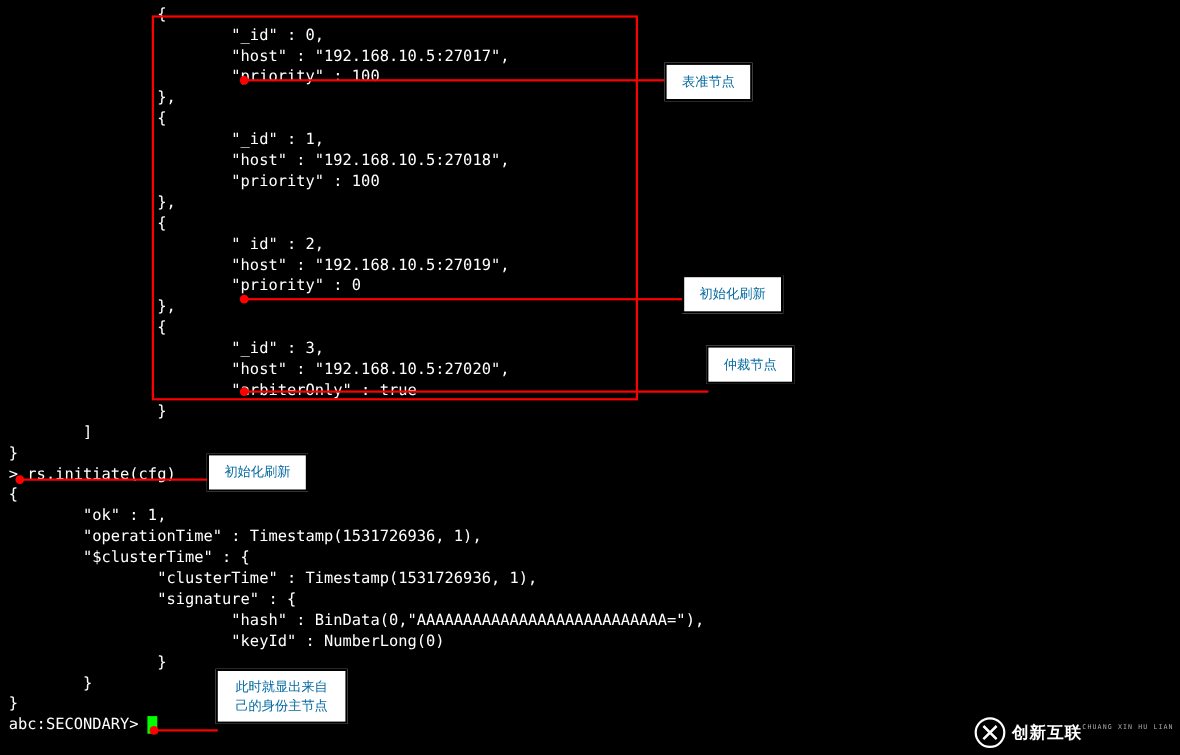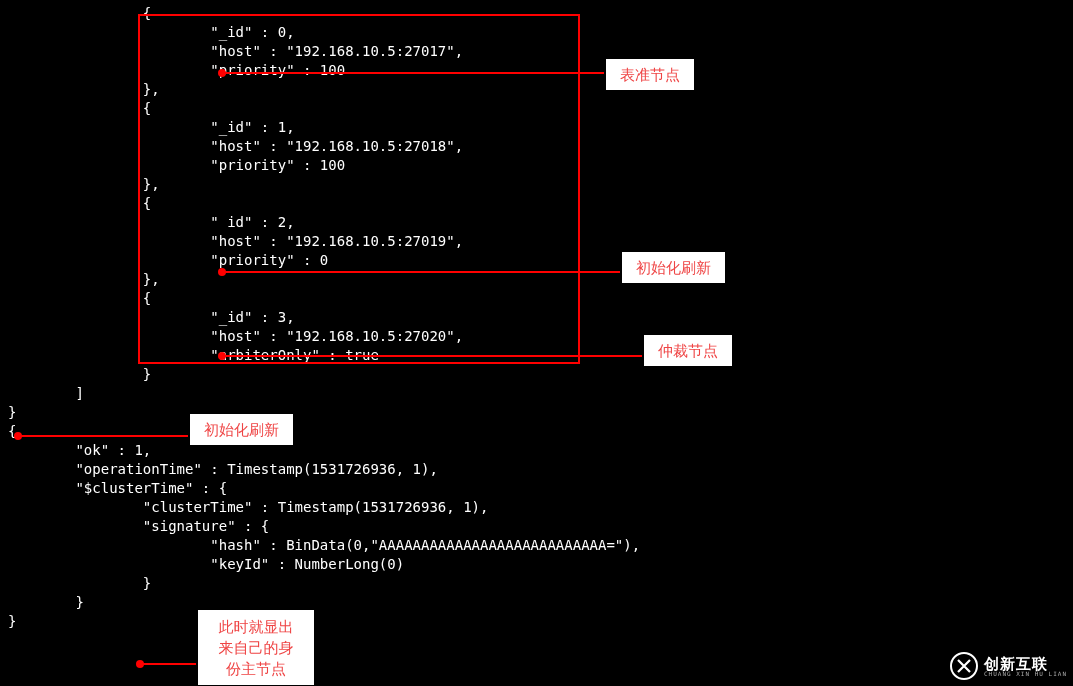--- a/index.html
+++ b/index.html
@@ -30,24 +30,24 @@
     }
     .red-box-main {
       left: 138px;
       top: 14px;
       width: 442px;
       height: 350px;
     }
     .annotation {
       position: absolute;
       background: #fff;
-      color: #ef4444;
+      color: #0369a1;
       border: 2px solid #000;
       padding: 6px 14px;
-      font-size: 15px;
+      font-size: 12px;
       font-family: "Microsoft YaHei", sans-serif;
       white-space: nowrap;
     }
     .annotation-multi {
       white-space: normal;
       text-align: center;
       line-height: 1.4;
     }
     .connector-line {
       position: absolute;
@@ -84,21 +84,21 @@
       display: flex;
       align-items: center;
       justify-content: center;
       font-weight: bold;
       font-size: 18px;
       color: #fff;
       position: relative;
     }
     .logo-text {
       display: flex;
-      flex-direction: column;
+      flex-direction: row;
       line-height: 1;
     }
     .logo-main {
       font-size: 15px;
       font-weight: bold;
       letter-spacing: 1px;
       font-family: "Microsoft YaHei", sans-serif;
     }
     .logo-sub {
       font-size: 6px;
@@ -127,44 +127,46 @@
   <div class="code-line">                        "host" : "192.168.10.5:27019",</div>
   <div class="code-line">                        "priority" : 0</div>
   <div class="code-line">                },</div>
   <div class="code-line">                {</div>
   <div class="code-line">                        "_id" : 3,</div>
   <div class="code-line">                        "host" : "192.168.10.5:27020",</div>
   <div class="code-line">                        "arbiterOnly" : true</div>
   <div class="code-line">                }</div>
   <div class="code-line">        ]</div>
   <div class="code-line">}</div>
+  <div class="code-line">&gt; rs.initiate(cfg)</div>
   <div class="code-line">{</div>
   <div class="code-line">        "ok" : 1,</div>
   <div class="code-line">        "operationTime" : Timestamp(1531726936, 1),</div>
   <div class="code-line">        "$clusterTime" : {</div>
   <div class="code-line">                "clusterTime" : Timestamp(1531726936, 1),</div>
   <div class="code-line">                "signature" : {</div>
   <div class="code-line">                        "hash" : BinData(0,"AAAAAAAAAAAAAAAAAAAAAAAAAAA="),</div>
   <div class="code-line">                        "keyId" : NumberLong(0)</div>
   <div class="code-line">                }</div>
   <div class="code-line">        }</div>
   <div class="code-line">}</div>
+  <div class="code-line"><span>abc:SECONDARY&gt; </span><span class="cursor-block"></span></div>
 </div>
 
 <div class="connector-dot" style="left:218px; top:69px;"></div>
 <div class="connector-line" style="left:224px; top:72px; width:382px;"></div>
 <div class="annotation" style="left:604px; top:57px;">表准节点</div>
 
 <div class="connector-dot" style="left:218px; top:268px;"></div>
 <div class="connector-line" style="left:224px; top:271px; width:398px;"></div>
 <div class="annotation" style="left:620px; top:250px;">初始化刷新</div>
 
 <div class="connector-dot" style="left:218px; top:352px;"></div>
 <div class="connector-line" style="left:224px; top:355px; width:420px;"></div>
-<div class="annotation" style="left:642px; top:333px;text-align:right;">仲裁节点</div>
+<div class="annotation" style="left:642px; top:314px;text-align:right;">仲裁节点</div>
 
 <div class="connector-dot" style="left:14px; top:432px;"></div>
 <div class="connector-line" style="left:20px; top:435px; width:170px;"></div>
 <div class="annotation" style="left:188px; top:412px;">初始化刷新</div>
 
 <div class="connector-dot" style="left:136px; top:660px;"></div>
 <div class="connector-line" style="left:142px; top:663px; width:56px;"></div>
 <div class="annotation annotation-multi" style="left:196px; top:608px; width:120px;">此时就显出来自己的身份主节点</div>
 
 <div class="logo">

